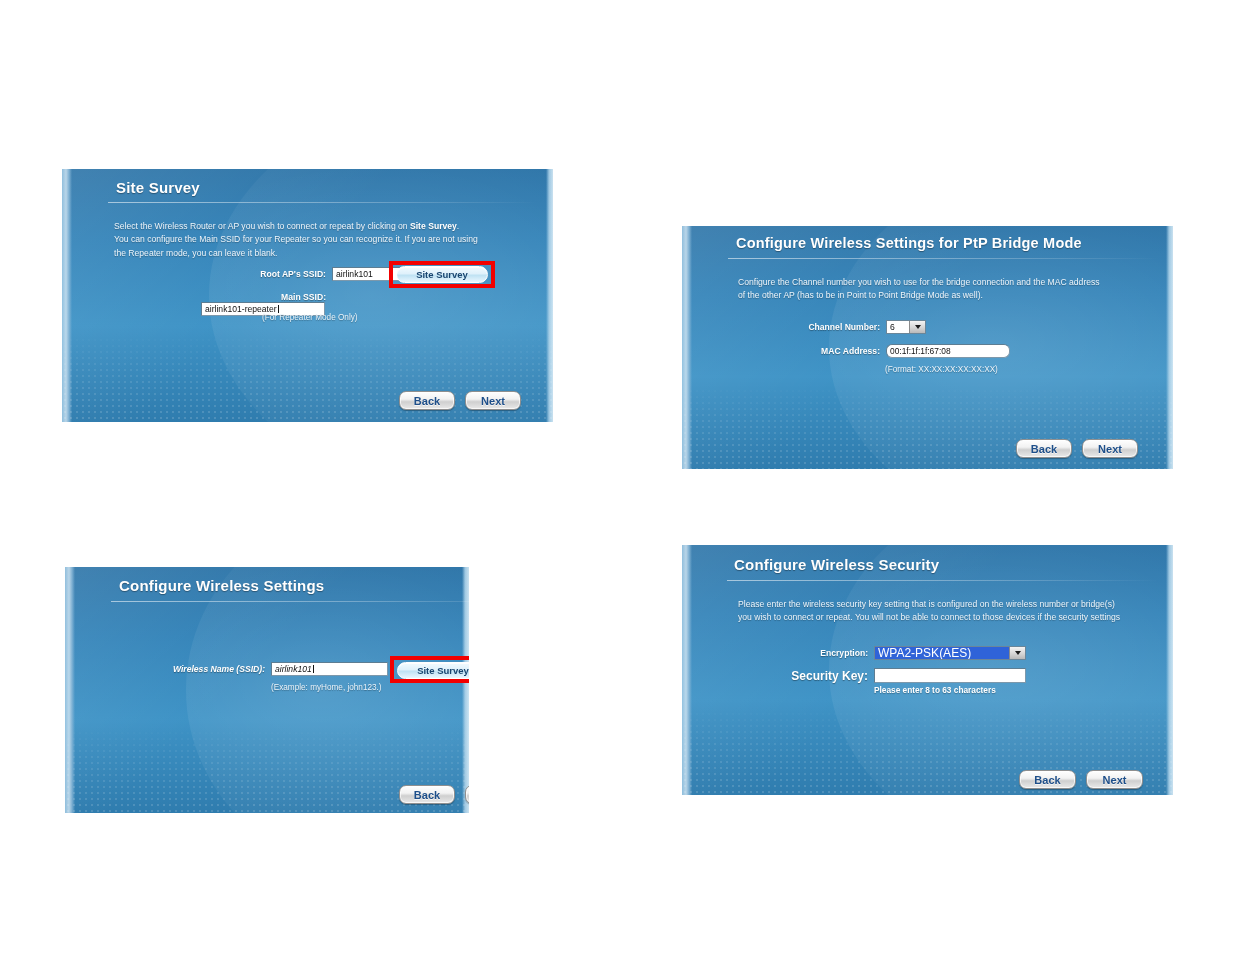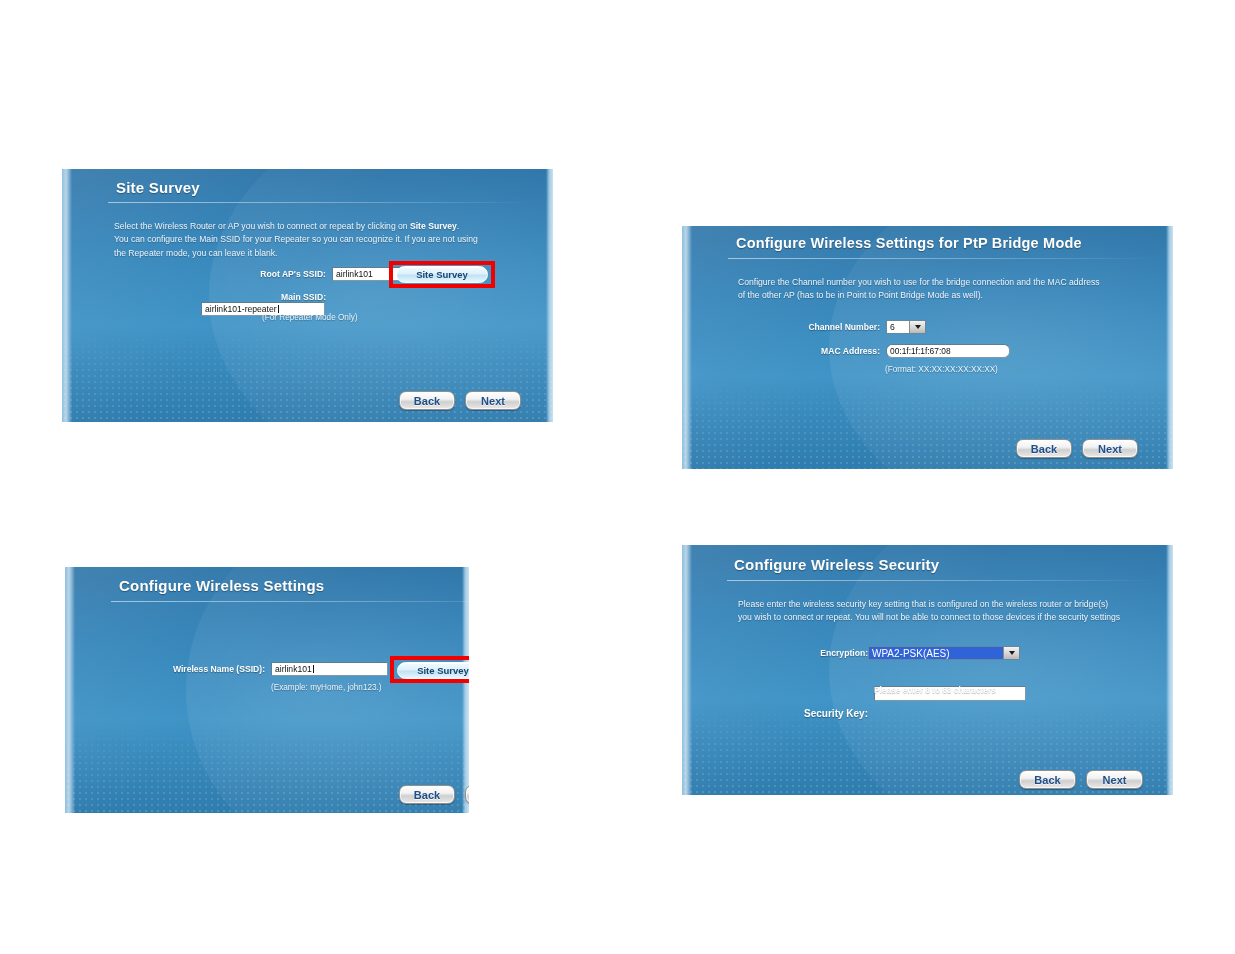--- a/index.html
+++ b/index.html
@@ -284,21 +284,21 @@
   <div class="panel-inner">
     <div class="left-rail"></div>
     <div class="right-rail"></div>
     <div class="arc"></div>
     <div class="dots"></div>
 
     <div class="panel-title" style="left:54px; top:10px; font-size:15px;">Configure Wireless Settings</div>
     <div class="title-rule" style="left:46px; top:34px; width:430px;"></div>
 
 
-    <div class="field-row" style="left:90px; top:95px;">
+    <div class="field-row" style="left:90px; top:95px;font-style:italic;">
       <div class="field-label" style="width:110px; font-size:8.6px;">Wireless Name (SSID):</div>
       <div class="text-input caret" style="margin-left:6px; width:117px; height:14px; font-size:8.6px;">airlink101</div>
     </div>
 
     <div class="hint" style="left:206px; top:116px; font-size:8.2px;">(Example: myHome, john123.)</div>
 
     <div class="btn-pill" style="position:absolute; left:332px; top:95px; width:92px; height:17px; font-size:9.5px;">Site Survey</div>
     <div class="red-box" style="left:325px; top:89px; width:106px; height:27px;"></div>
 
     <div class="nav-buttons" style="left:334px; top:218px;">
@@ -312,36 +312,36 @@
   <div class="panel-inner">
     <div class="left-rail"></div>
     <div class="right-rail"></div>
     <div class="arc"></div>
     <div class="dots"></div>
 
     <div class="panel-title" style="left:52px; top:11px; font-size:15px;">Configure Wireless Security</div>
     <div class="title-rule" style="left:45px; top:35px; width:432px;"></div>
 
     <div class="desc" style="left:56px; top:53px; width:430px; font-size:8.6px;">
-      <div>Please enter the wireless security key setting that is configured on the wireless router or bridge(s)</div>
+      <div>Please enter the wireless security key setting that is configured on the wireless number or bridge(s)</div>
       <div>you wish to connect or repeat. You will not be able to connect to those devices if the security settings</div>
     </div>
 
     <div class="field-row" style="left:60px; top:101px;">
       <div class="field-label" style="width:126px; font-size:8.6px;">Encryption:</div>
-      <div class="select highlight" style="width:152px; height:14px; font-size:10px;">
+      <div class="select highlight" style="margin-left:6px; width:152px; height:14px; font-size:12px;">
         <div class="sel-value">WPA2-PSK(AES)</div>
         <div class="sel-arrow">
             <i></i>
           </div>
       </div>
     </div>
 
     <div class="field-row" style="left:60px; top:123px;">
-      <div class="field-label" style="width:126px; font-size:10px;margin-top:40px;">Security Key:</div>
+      <div class="field-label" style="width:126px; font-size:12px;">Security Key:</div>
       <div class="text-input" style="margin-left:6px; width:152px; height:15px; font-size:8.6px;"></div>
     </div>
 
     <div class="hint bold" style="left:192px; top:140px; font-size:8.3px;">Please enter 8 to 63 characters</div>
 
     <div class="nav-buttons" style="left:337px; top:225px;">
       <div class="btn-silver" style="width:57px; height:19px; font-size:11px;">Back</div>
       <div class="btn-silver" style="width:57px; height:19px; font-size:11px;">Next</div>
     </div>
   </div>

